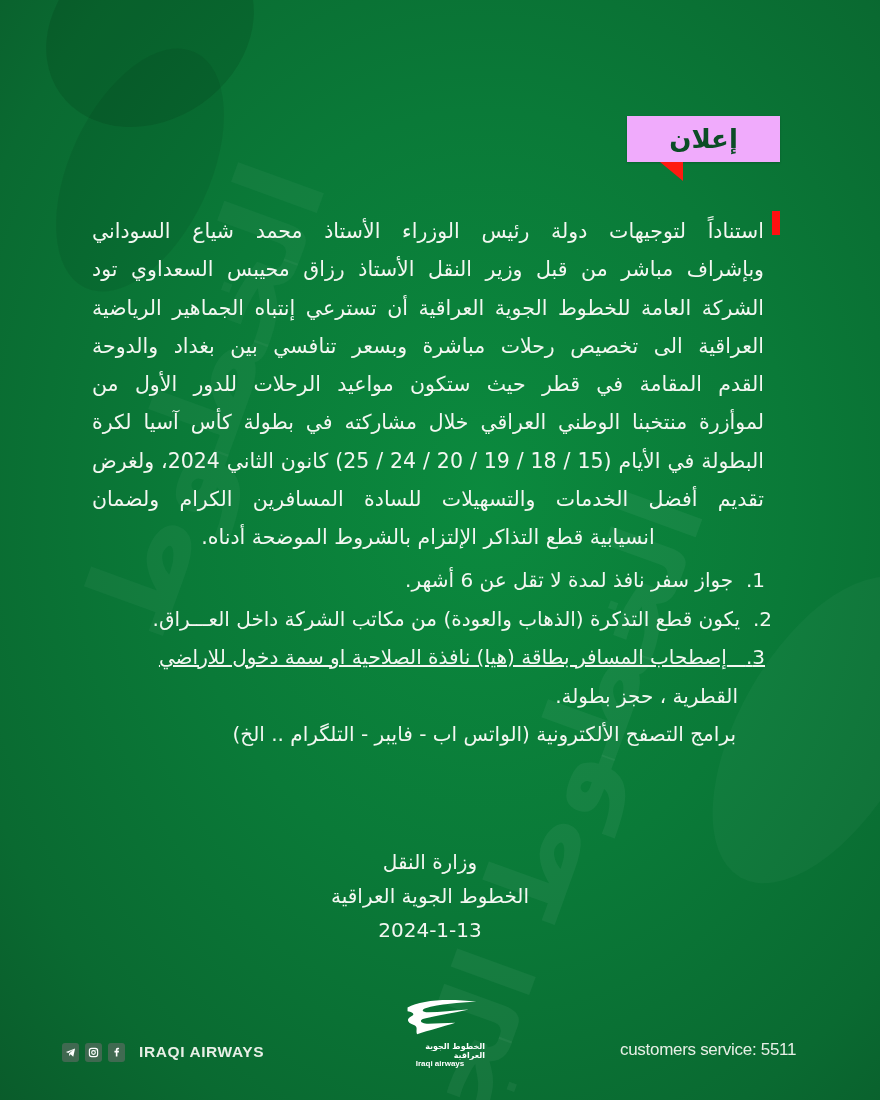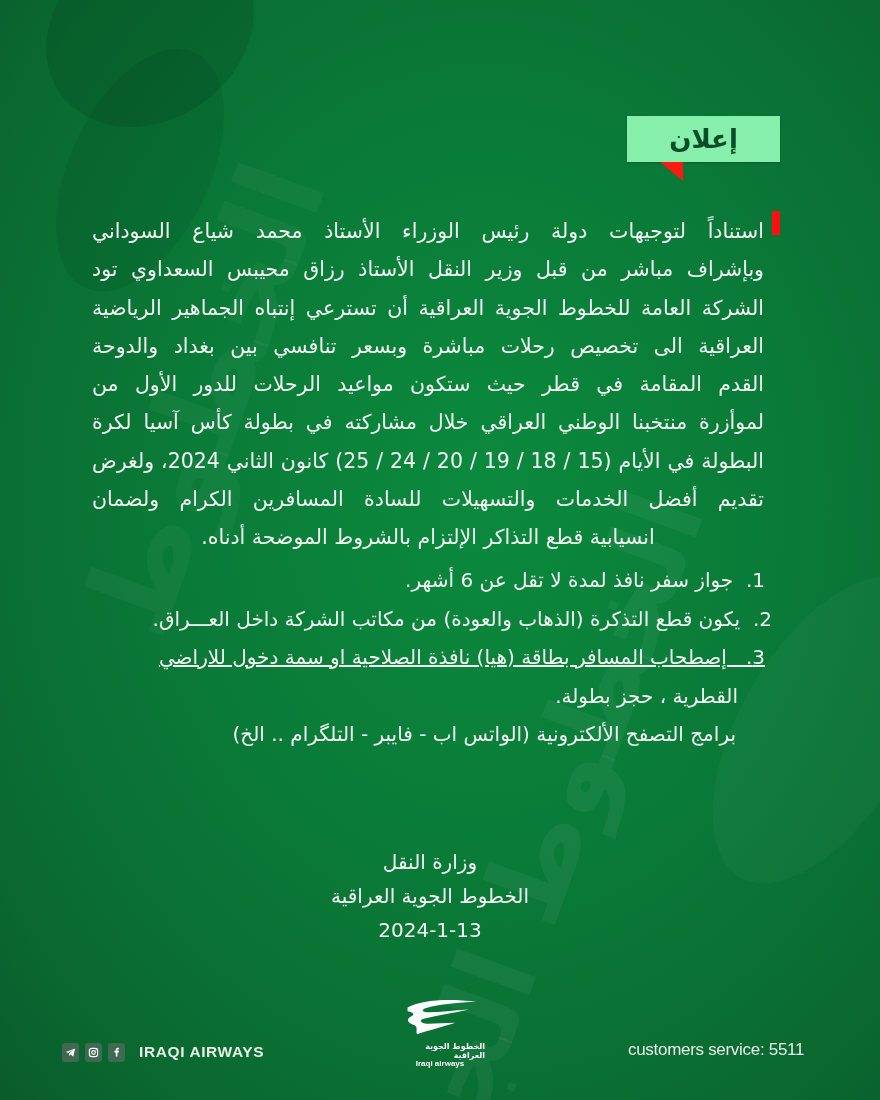--- a/index.html
+++ b/index.html
@@ -35,21 +35,21 @@
     }
     .wm-swoosh3 {
       right: -30px; top: 560px; width: 170px; height: 340px;
       border-radius: 50%; background: rgba(255,255,255,0.03);
       transform: rotate(30deg);
     }
 
     
     .title-box {
       position: absolute; left: 627px; top: 116px; width: 153px; height: 46px;
-      background: #86efac;
+      background: #f0abfc;
       display: flex; align-items: center; justify-content: center;
       box-shadow: 0 1px 2px rgba(0,0,0,0.2);
     }
     .title-box span {
       color: #0b4d26; font-size: 26px; font-weight: bold;
       direction: rtl; font-family: "DejaVu Sans", sans-serif;
     }
     .title-flag-fill {
       position: absolute; left: 660px; top: 162px; width: 23px; height: 19px;
       background: #ff1a10;
@@ -111,21 +111,20 @@
     .footer-logo {
       position: absolute; left: 395px; top: 998px; width: 90px; height: 70px;
       display: flex; flex-direction: column; align-items: center;
     }
     .logo-ar { font-size: 8px; color: #fff; direction: rtl; margin-top: 2px; font-weight: bold; }
     .logo-en { font-size: 8px; color: #fff; font-weight: bold; font-family: "Liberation Sans", sans-serif; margin-top: -1px; }
     .footer-right {
       position: absolute; left: 620px; top: 1040px;
       font-family: "Liberation Sans", sans-serif; font-size: 17px; color: #e8efe6;
       letter-spacing: -0.3px;
-      margin-left: 8px;
     }
   </style>
 </head>
 <body>
 
 <div class="watermark wm-swoosh1"></div>
 <div class="watermark wm-swoosh2"></div>
 <div class="watermark wm-swoosh3"></div>
 <div class="watermark wm-text-left">الخطوط</div>
 <div class="watermark wm-text-right">الخطوط الجوية</div>

